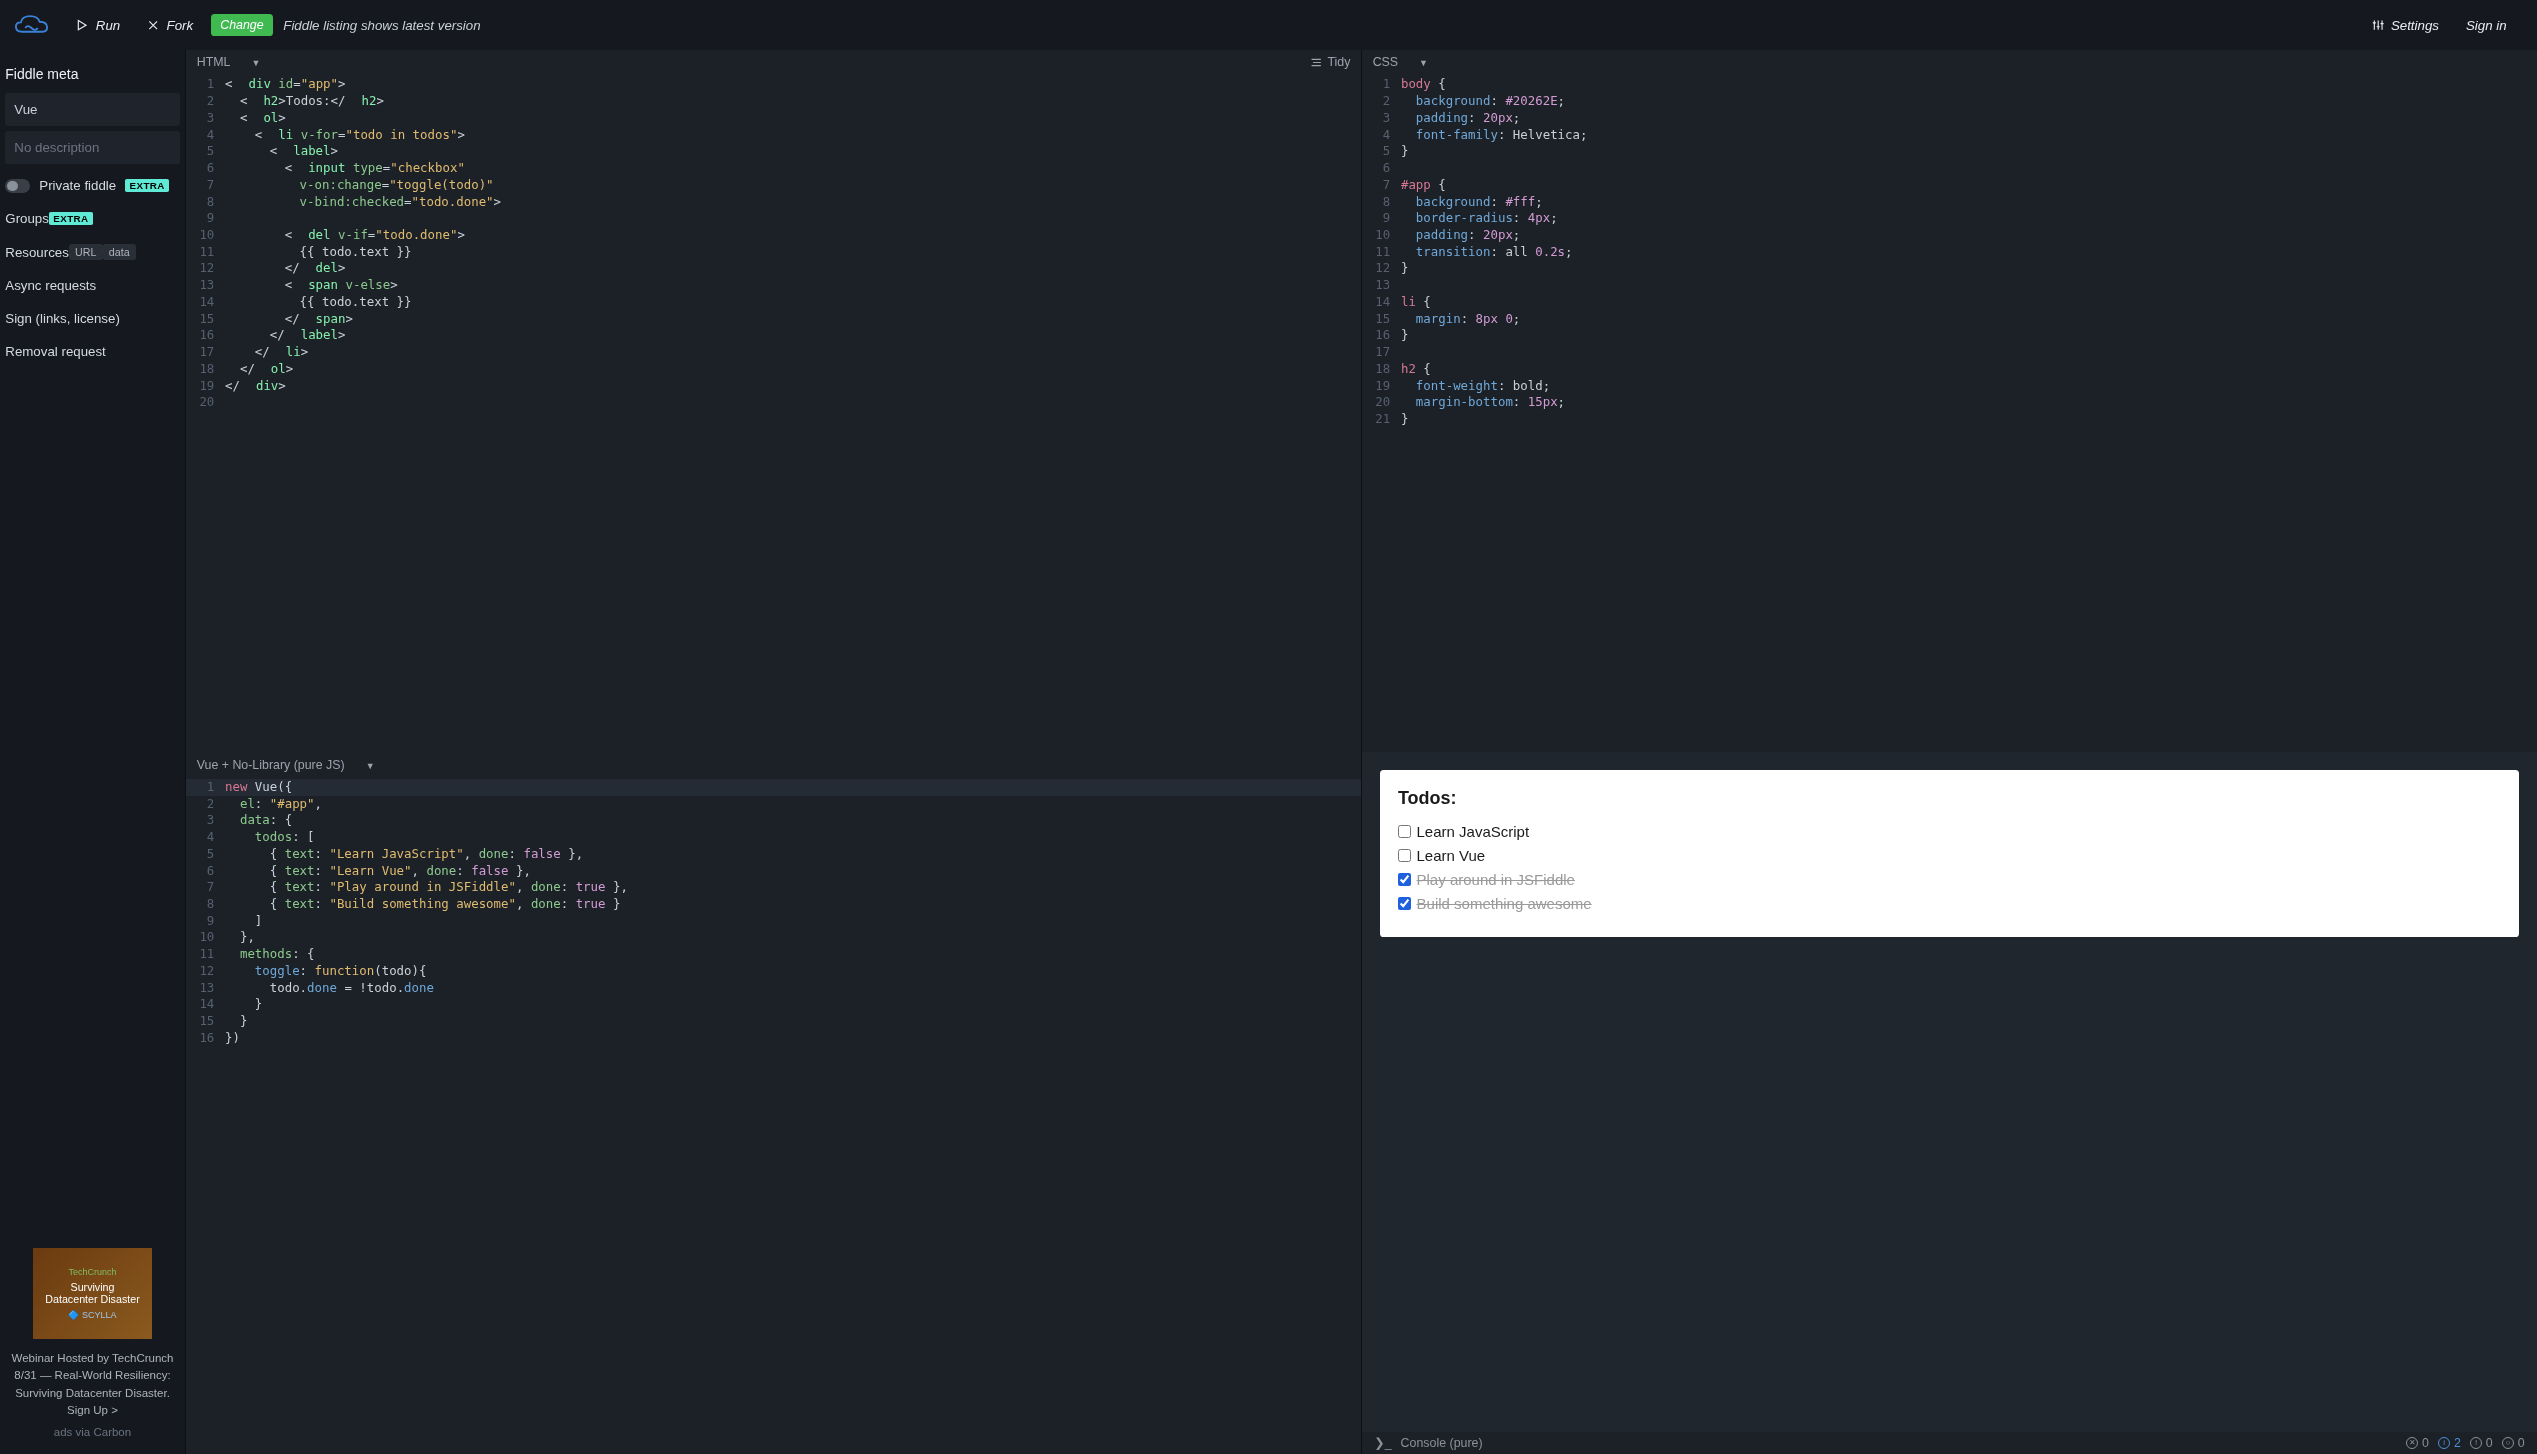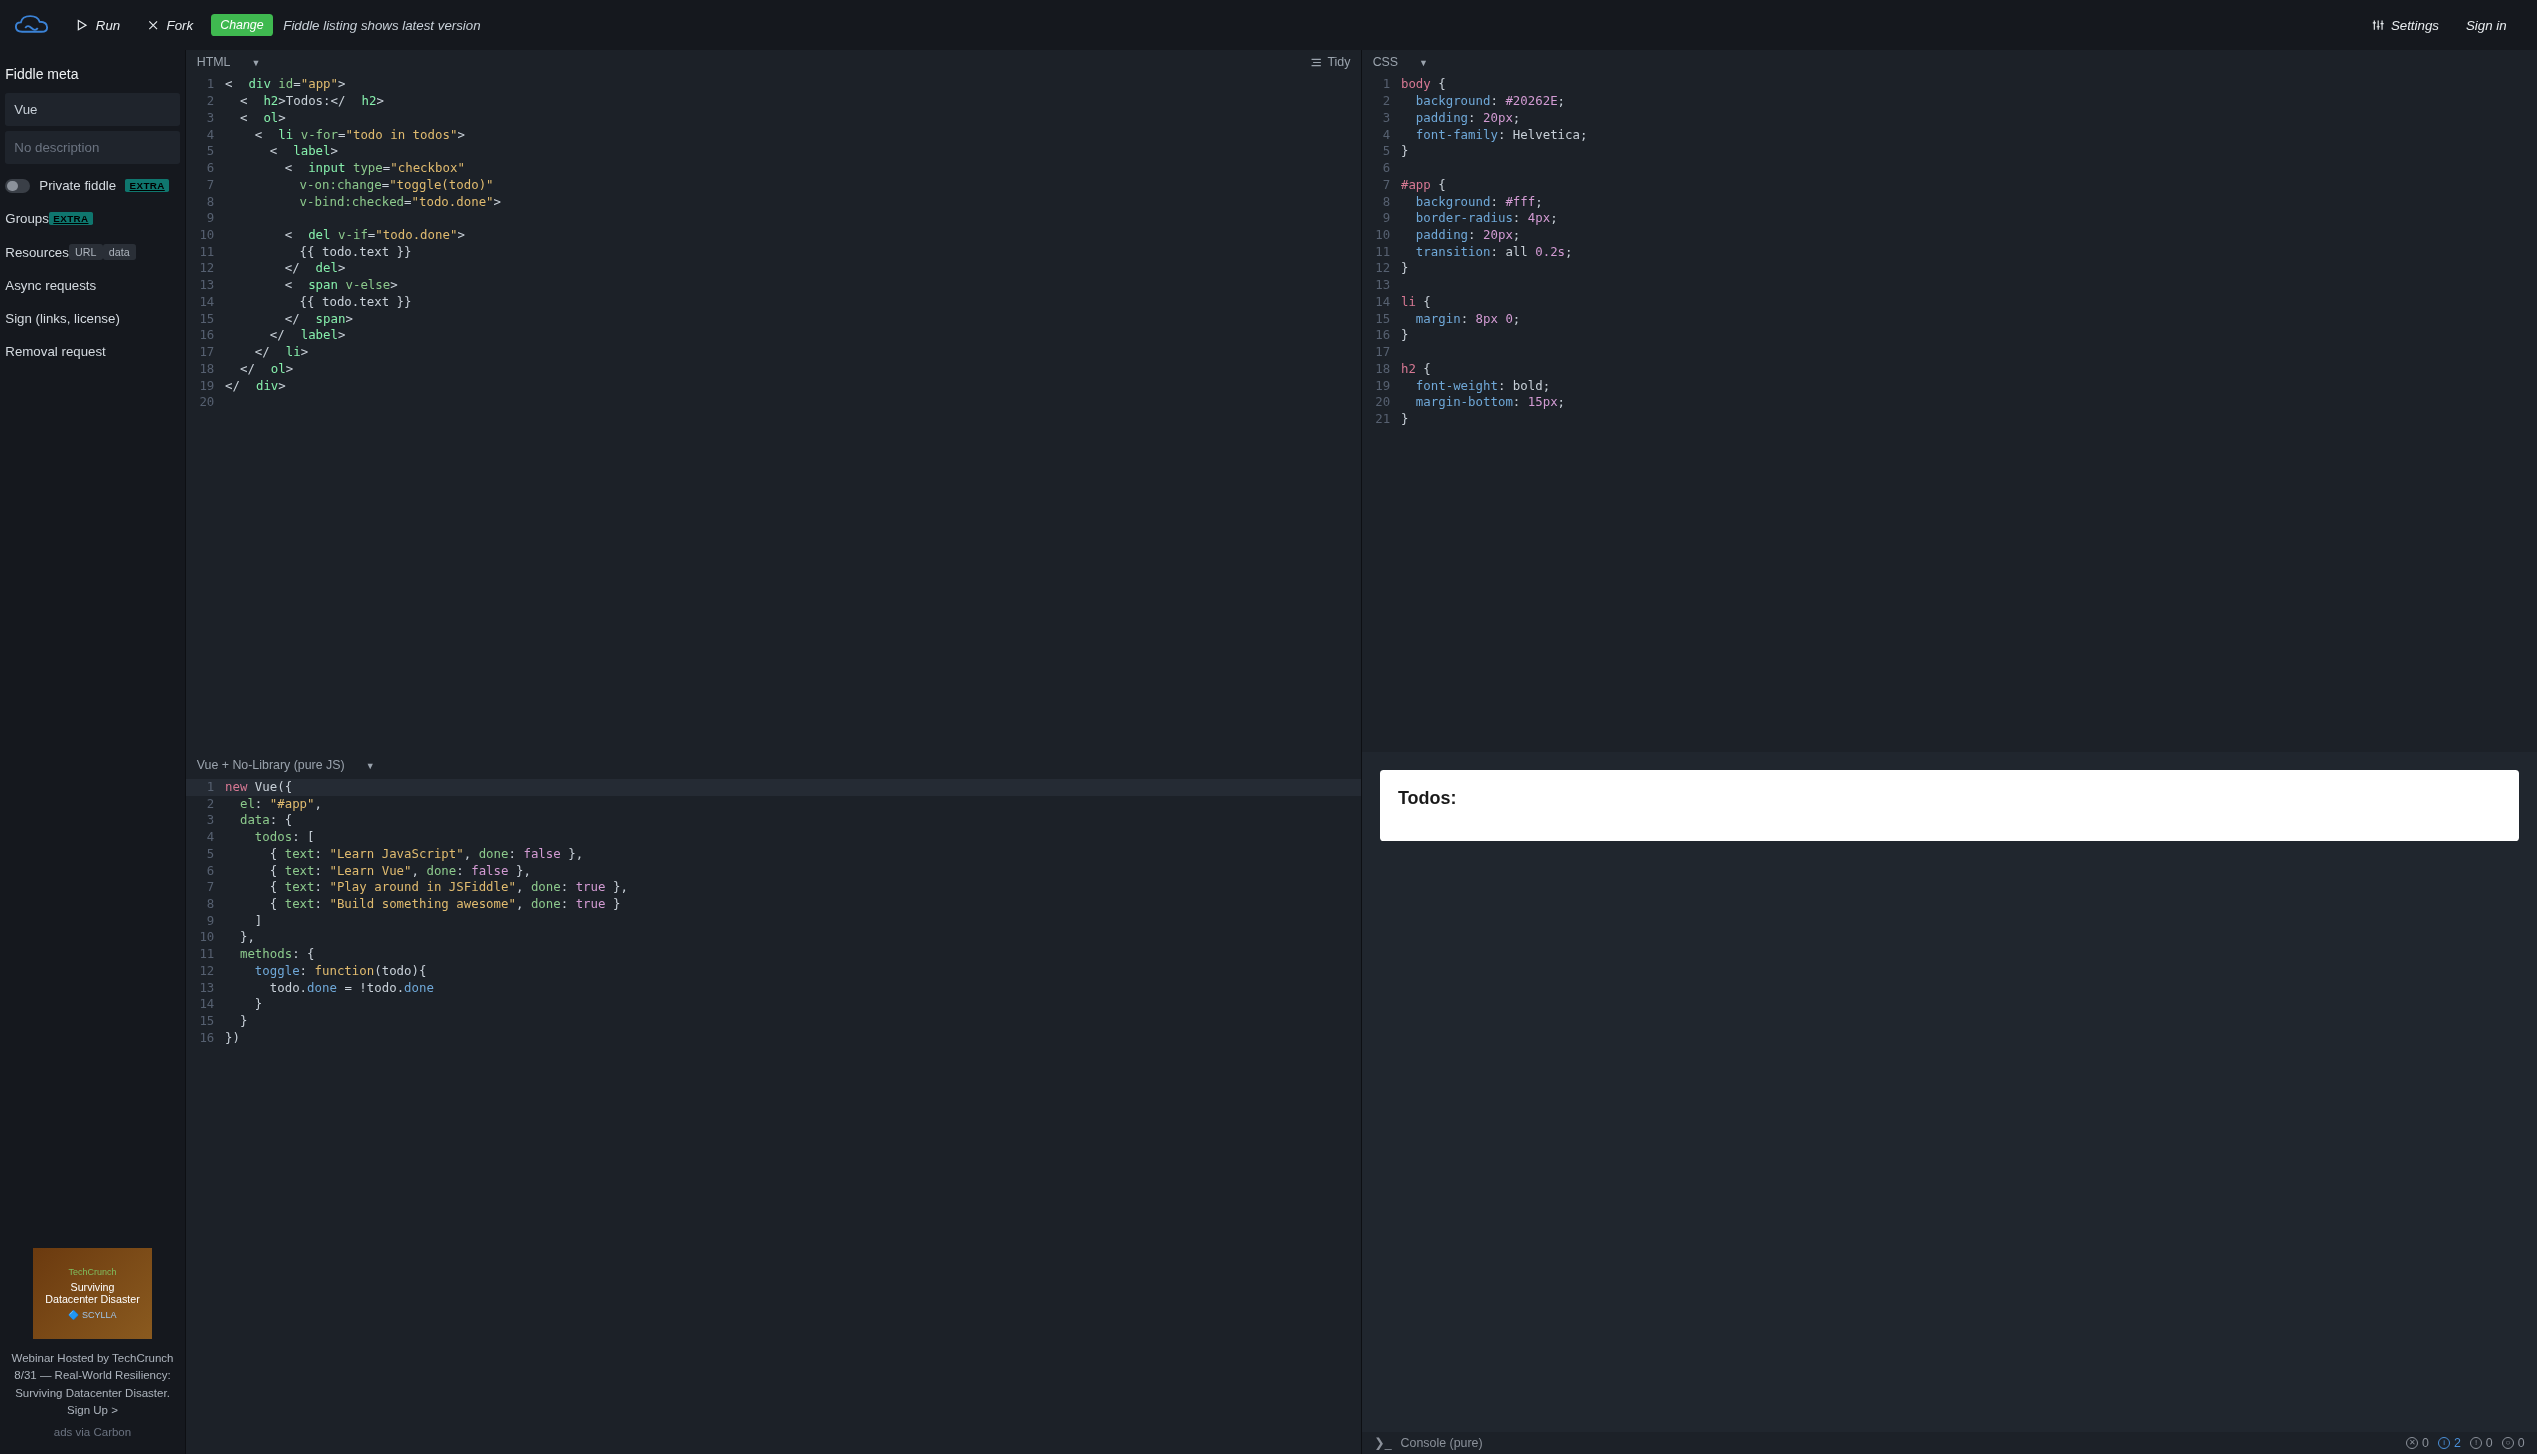--- a/index.html
+++ b/index.html
@@ -58,24 +58,23 @@
 }
 .toggle {
   width: 25px; height: 14px; background: #3a3f47;
   border-radius: 9px; position: relative;
 }
 .toggle::after {
   content: ""; position: absolute; left: 1.8px; top: 1.8px;
   width: 10.7px; height: 10.7px; background: #8b919a; border-radius: 50%;
 }
 .badge-extra {
-  background: #0f766e; color: #000; font-size: 9.8px;
+  background: #5eead4; color: #000; font-size: 9.8px;
   font-weight: 700; padding: 0.9px 4.4px; border-radius: 1.8px;
   letter-spacing: 0.4px;
-  text-decoration: underline;
 }
 .badge-pill {
   background: #2a2f37; color: #adb4bd; font-size: 10.7px;
   padding: 1.8px 6.2px; border-radius: 2.7px;
 }
 .sb-section { padding: 9px 5.3px; font-size: 13.3px; color: #d4dae0; display:flex; align-items:center; cursor:pointer; }
 .sb-footer { margin-top: auto; text-align: center; padding: 10.7px 7px 16px; font-size: 11.5px; color: #adb4bd; }
 .ad-box {
   width: 119px; height: 91px; margin: 0 auto 10.7px;
   background: linear-gradient(135deg, #6b3a0f, #8a5a1f);
@@ -505,20 +504,38 @@
             <div class="code-line">
               <span class="gutter">16</span>
               <span class="line-content"><span class="c-punc">})</span></span>
             </div>
           </div>
       </div>
 
       <div class="pane result-pane">
         <div class="result-app">
           <h2>Todos:</h2>
+          <ol id="result-list">
+              <li>
+                <input type="checkbox" style="">
+                <span>Learn JavaScript</span>
+              </li>
+              <li>
+                <input type="checkbox" style="">
+                <span>Learn Vue</span>
+              </li>
+              <li class="done">
+                <input type="checkbox" checked="" style="">
+                <span>Play around in JSFiddle</span>
+              </li>
+              <li class="done">
+                <input type="checkbox" checked="" style="">
+                <span>Build something awesome</span>
+              </li>
+            </ol>
         </div>
         <div class="console-bar">
           <span>❯_</span>
           <span>Console (pure)</span>
           <span class="cb-spacer"></span>
           <span class="cb-item">
               <span class="cb-circle">✕</span>
               <span>0</span>
             </span>
           <span class="cb-item cb-blue">

